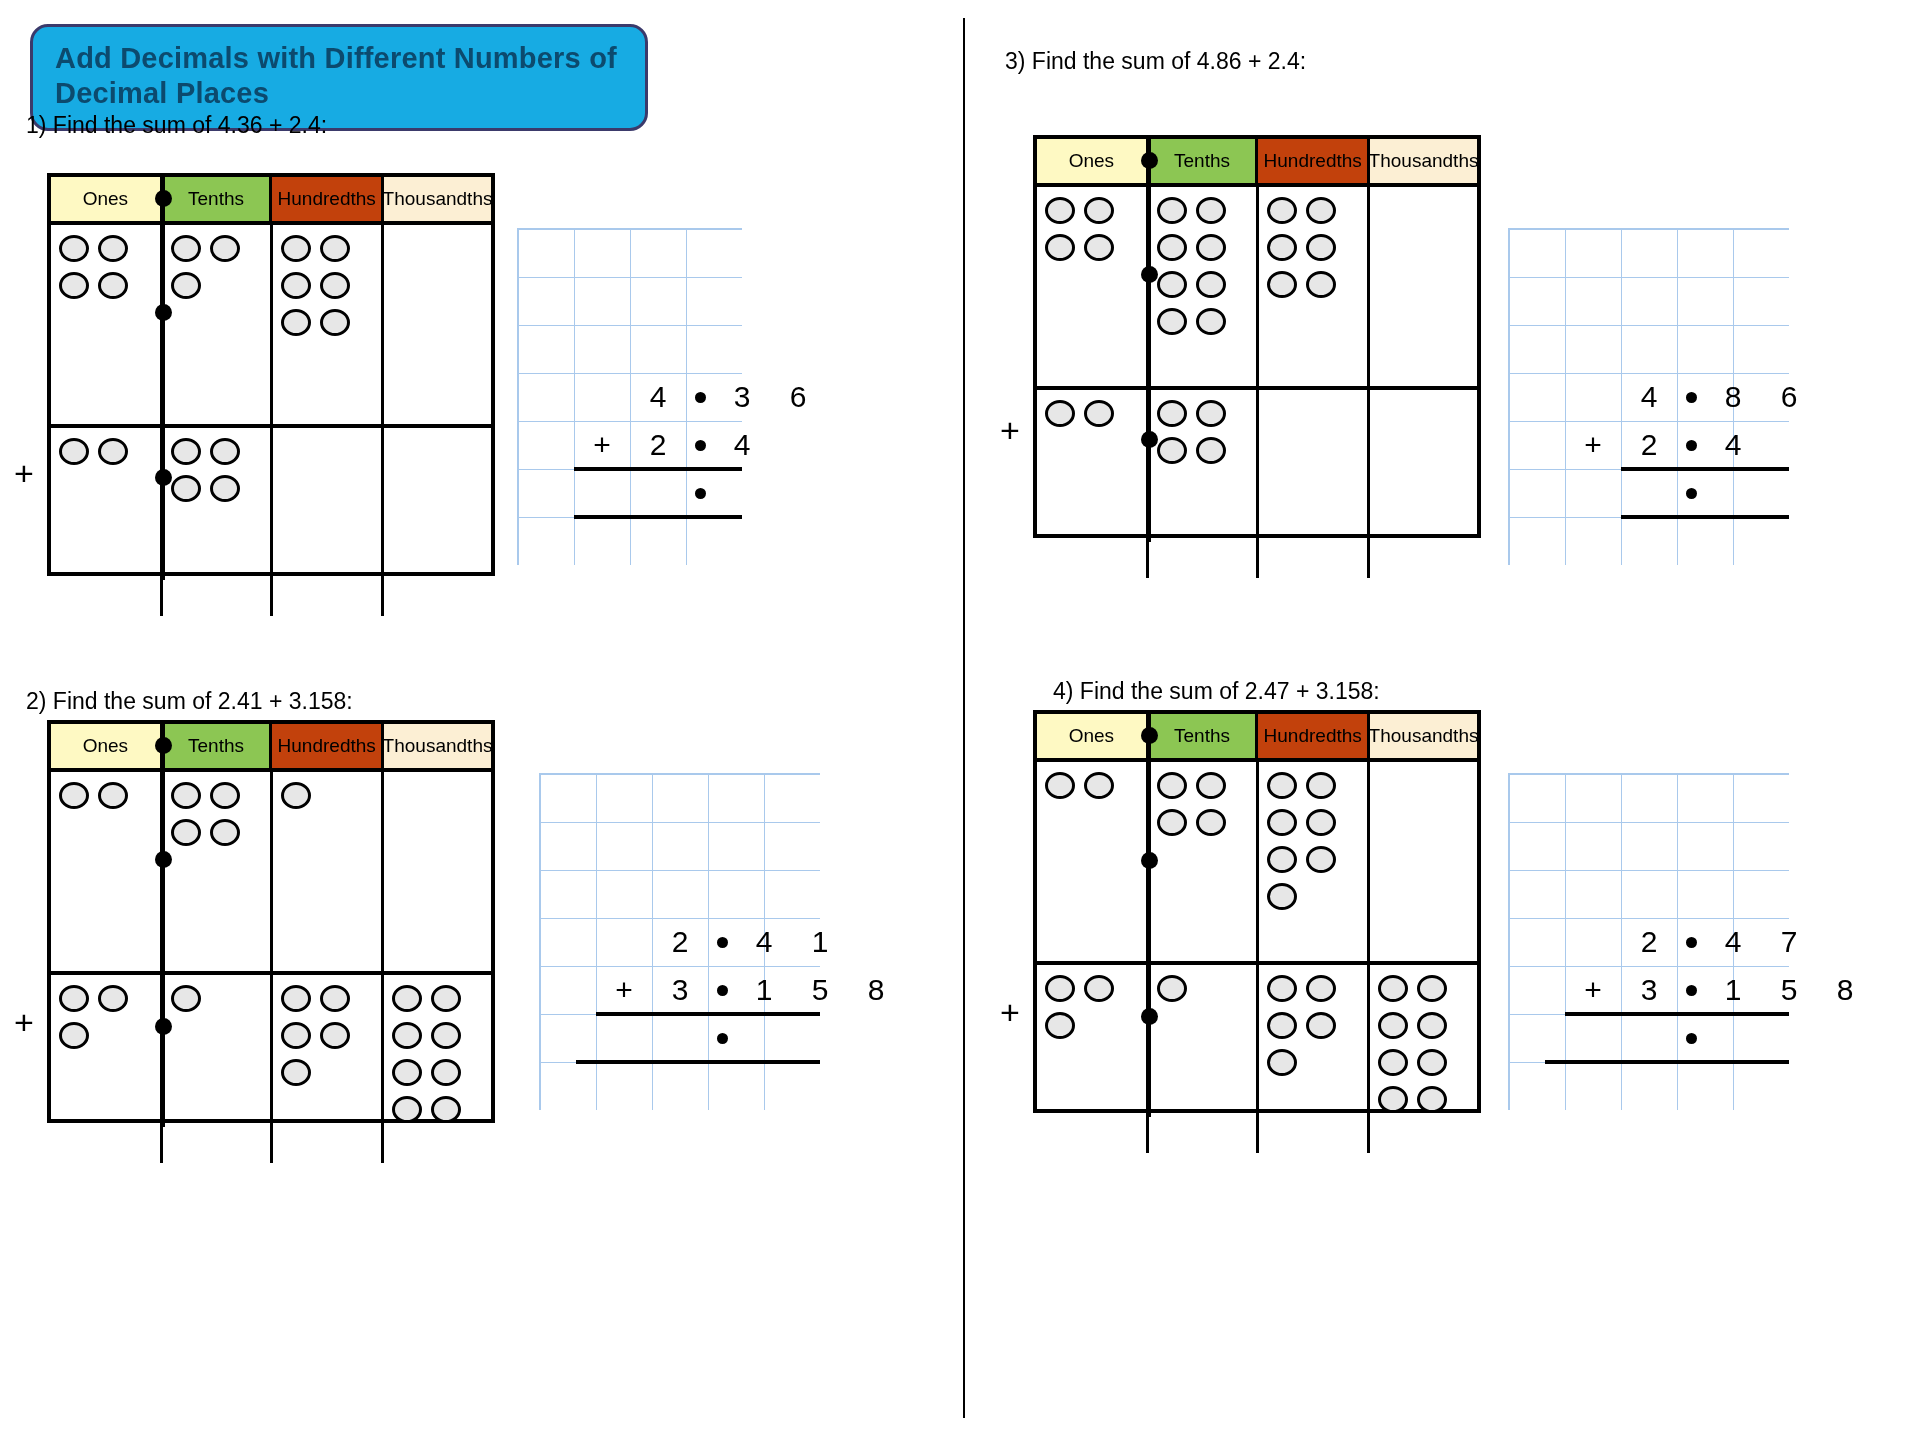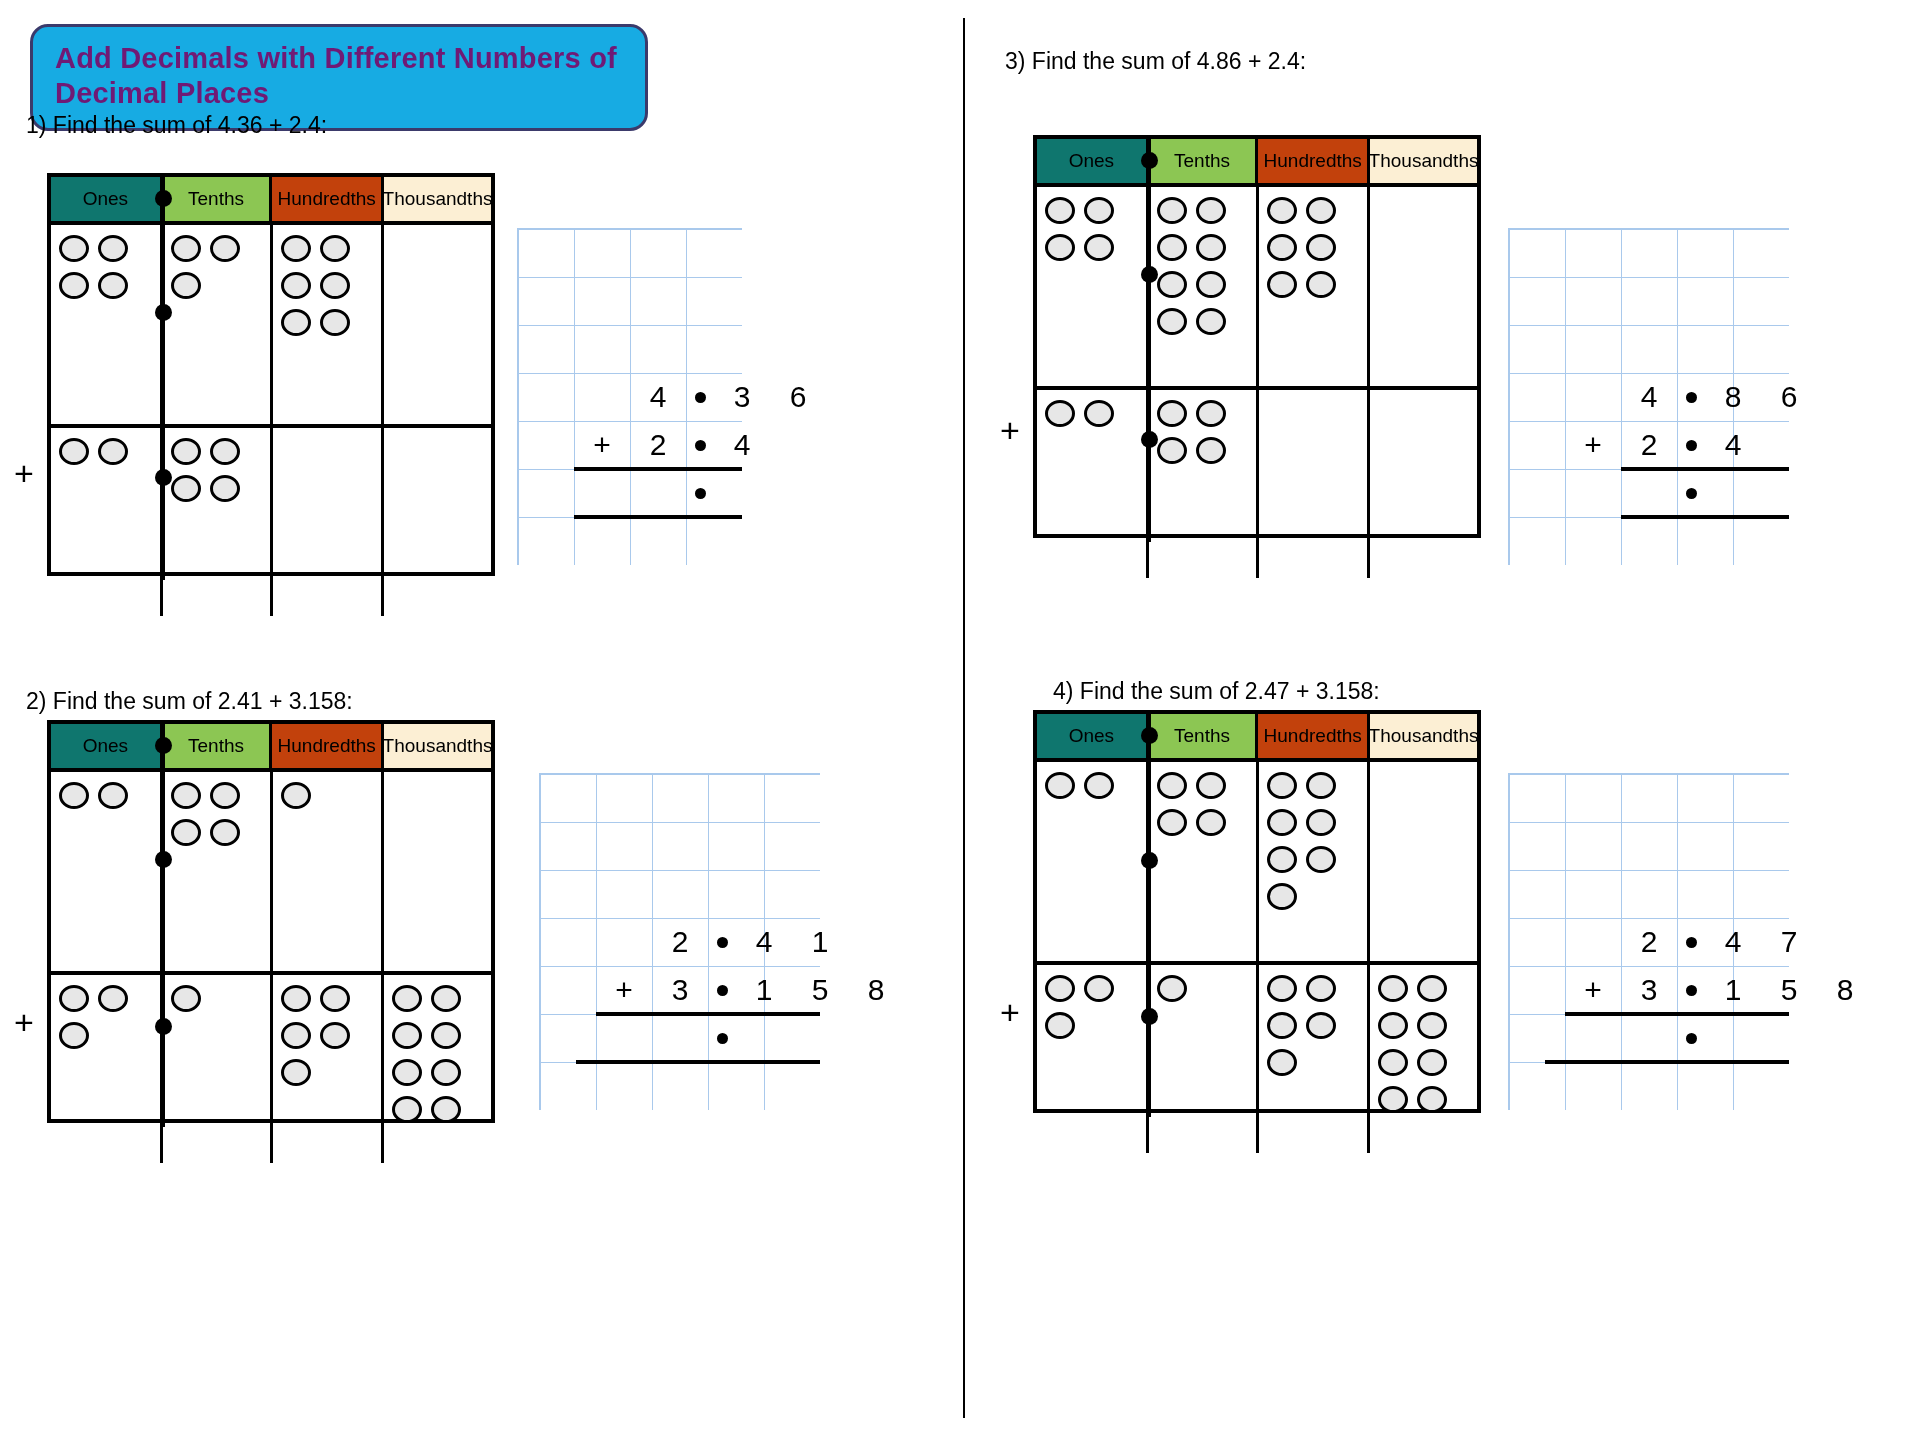--- a/index.html
+++ b/index.html
@@ -15,21 +15,21 @@
   
   .title-banner{
     position:absolute;
     left:30px;top:24px;
     width:618px;
     padding:14px 22px 16px 22px;
     box-sizing:border-box;
     background:#17ABE3;
     border:3px solid #3B3A6B;
     border-radius:18px;
-    color:#701a75;
+    color:#0c4a6e;
     font-weight:bold;
     font-size:29px;
     line-height:1.22;
     letter-spacing:.2px;
   }
 
   
   .col-divider{
     position:absolute;
     left:963px;top:18px;
@@ -57,21 +57,21 @@
     height:44px;
     border-bottom:4px solid #000;
   }
   .pv-header .hcell{
     box-sizing:border-box;
     display:flex;align-items:center;justify-content:center;
     font-size:19px;
     border-right:3px solid #000;
   }
   .pv-header .hcell:last-child{border-right:none;}
-  .hc-ones{background:#0f766e;}
+  .hc-ones{background:#fef9c3;}
   .hc-tenths{background:#8CC653;}
   .hc-hundredths{background:#c2410c;}
   .hc-thousandths{background:#FCEFD4;}
 
   .pv-body-row{
     display:flex;
     box-sizing:border-box;
   }
   .pv-body-row.top{border-bottom:4px solid #000;}
   .pv-cell{

